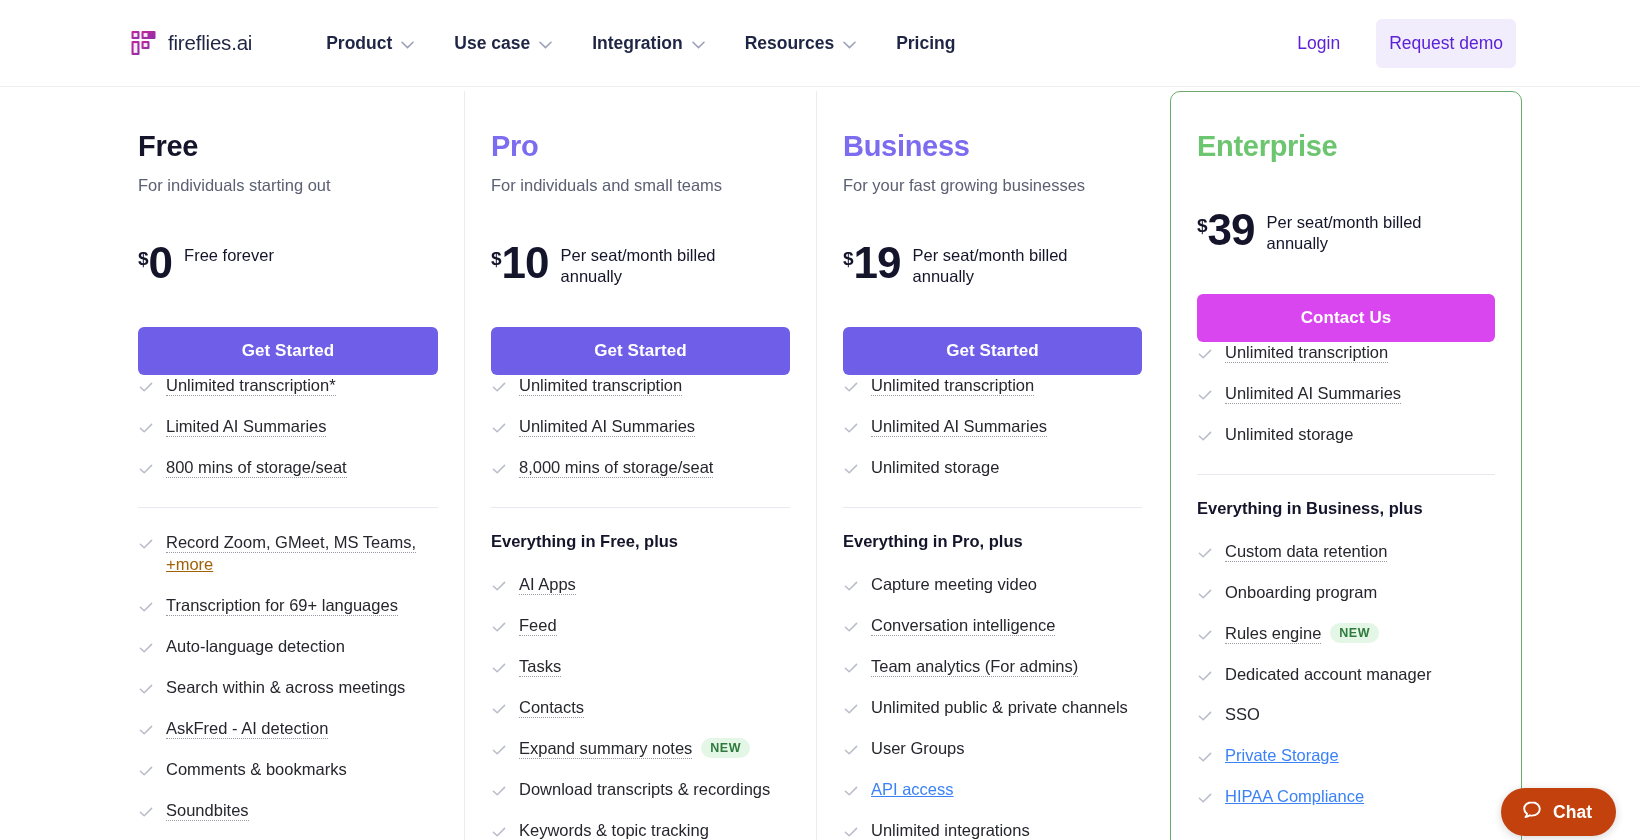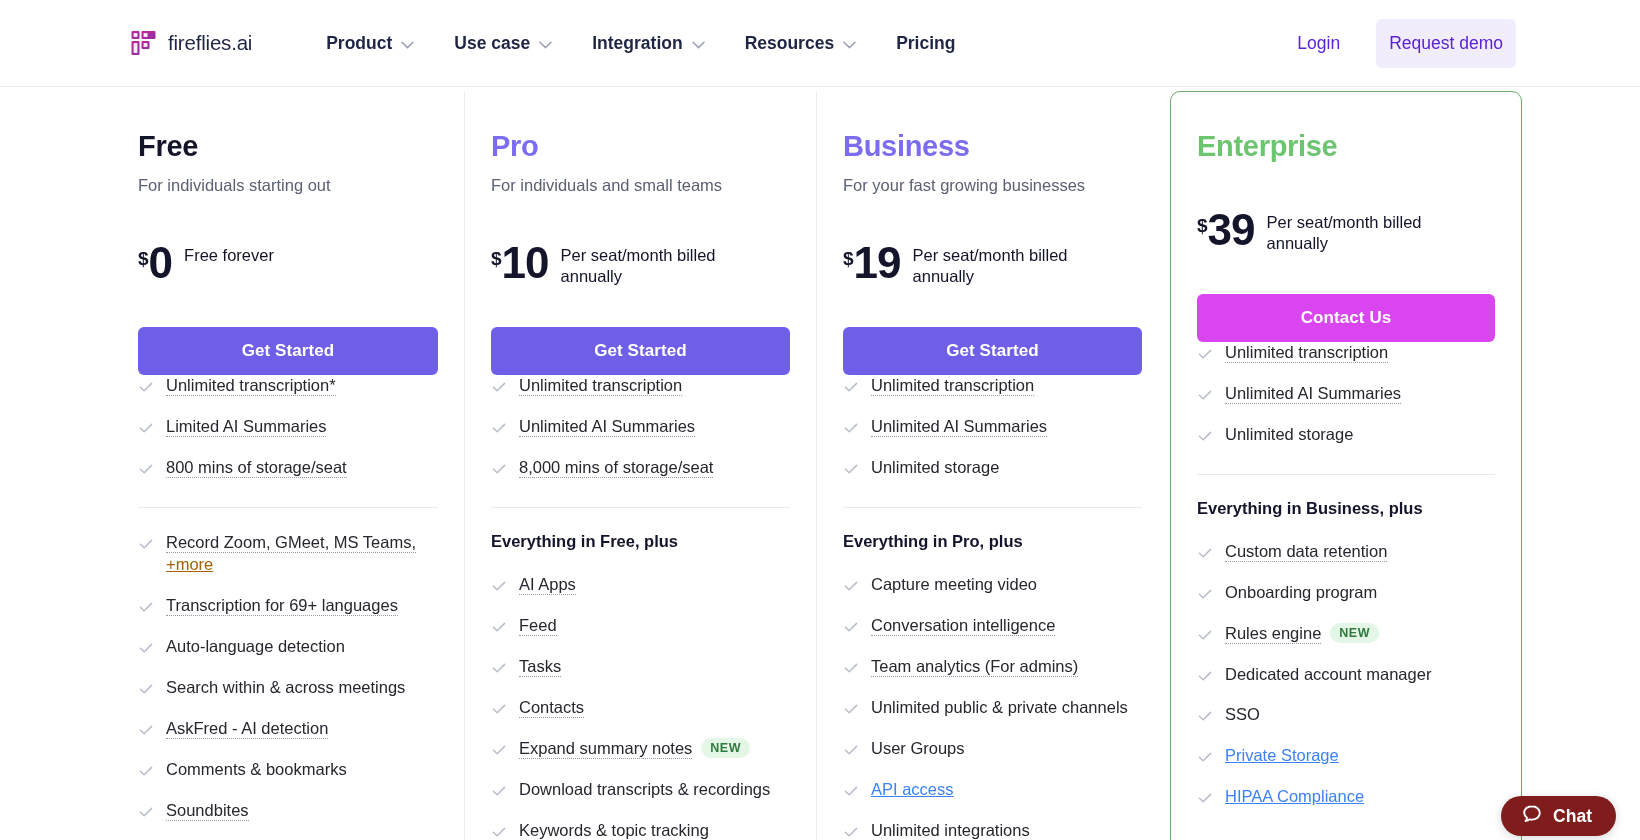--- a/index.html
+++ b/index.html
@@ -226,23 +226,23 @@
     font-weight: 700;
     color: #14142b;
     margin-bottom: 23px;
   }
 
   
   #chat-widget {
     position: absolute;
     right: 24px;
     bottom: 20px;
-    background: #7f1d1d;
+    background: #c2410c;
     border-radius: 26px;
-    height: 40px;
+    height: 48px;
     display: flex;
     align-items: center;
     gap: 10px;
     padding: 0 24px 0 20px;
     cursor: pointer;
     box-shadow: 0 2px 10px rgba(0,0,0,0.16);
     z-index: 50;
   }
   #chat-widget .chat-label {
     color: #ffffff;

